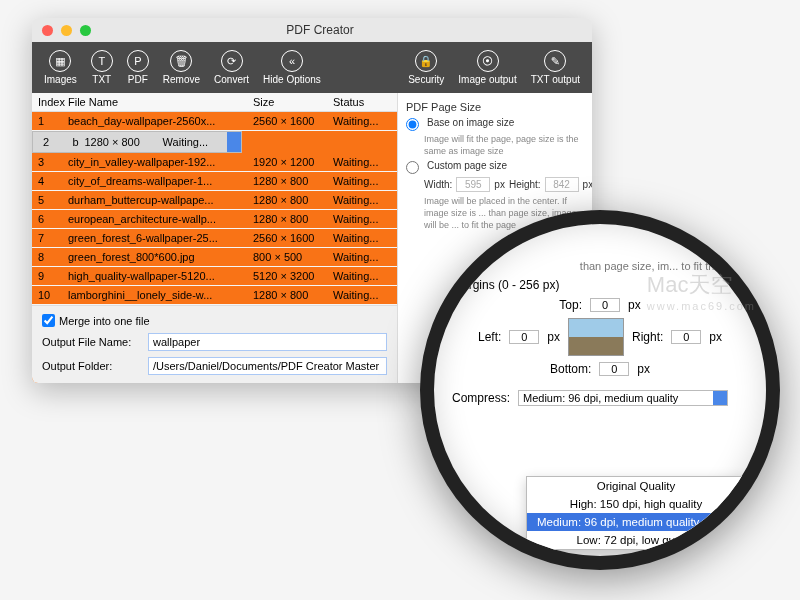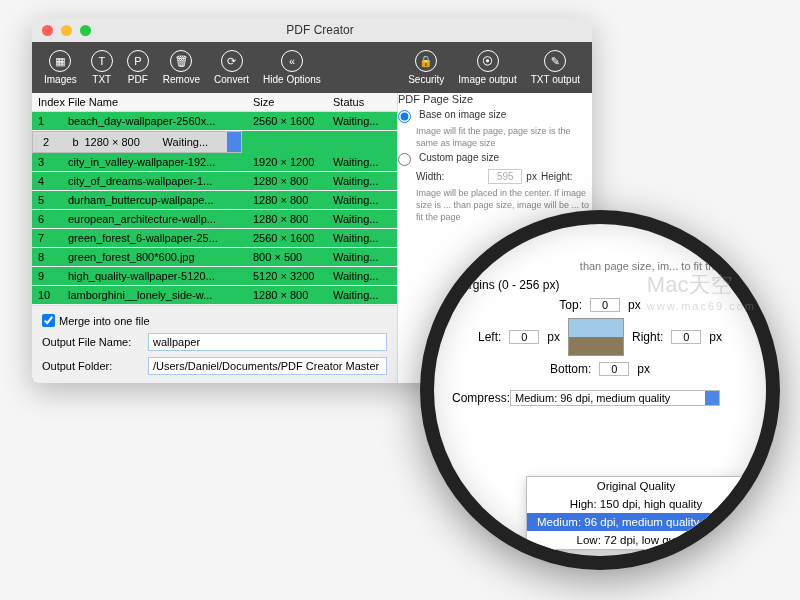--- a/index.html
+++ b/index.html
@@ -10,52 +10,52 @@
 .traffic { display: flex; gap: 8px; padding-left: 10px; }
 .dot { width: 11px; height: 11px; border-radius: 50%; }
 .dot.r { background: #ff5f57; } .dot.y { background: #febc2e; } .dot.g { background: #28c840; }
 .title { position: absolute; left: 16px; right: 0; text-align: center; font-size: 12px; color: #333; pointer-events: none; }
 
 .toolbar { background: #4a4a4a; display: flex; padding: 6px 8px; gap: 6px; }
 .tool { flex: 0 0 auto; display: flex; flex-direction: column; align-items: center; color: #fff; font-size: 10px; padding: 2px 4px; border-radius: 4px; cursor: pointer; }
 .tool .ico { width: 22px; height: 22px; border: 1.5px solid #fff; border-radius: 50%; display: flex; align-items: center; justify-content: center; font-size: 11px; margin-bottom: 2px; }
 .spacer { flex: 1; }
 
-.content { display: flex; background: #22c55e; }
+.content { display: flex; background: #f97316; }
 .left { flex: 1; display: flex; flex-direction: column; }
 .table { font-size: 11px; }
 .thead { display: flex; background: #f7f7f7; border-bottom: 1px solid #ddd; }
 .thead div, .row div { padding: 3px 6px; }
 .row { display: flex; border-bottom: 1px solid #f5f5f5; }
 .row.sel { background: #d8d8d8; }
 .c-idx { width: 30px; } .c-name { flex: 1; overflow: hidden; text-overflow: ellipsis; white-space: nowrap; } .c-size { width: 80px; } .c-status { width: 70px; }
 
 .bottom { padding: 8px 10px; background: #f0f0f0; border-top: 1px solid #ddd; font-size: 11px; }
 .formrow { display: flex; align-items: center; margin-top: 6px; gap: 6px; }
 .formrow label { width: 100px; }
 .formrow input[type=text] { flex: 1; border: 1px solid #aac8f5; padding: 2px 4px; font-size: 11px; background: #fff; }
 .chk { display: flex; align-items: center; gap: 4px; }
 .chk input { accent-color: #0a7aff; }
 
-.right { width: 195px; border-left: 1px solid #ddd; font-size: 10px; color: #333; background: #fff; }
+.right { width: 195px; border-left: 1px solid #ddd; padding: 8px; font-size: 10px; color: #333; background: #fff; }
 .right h4 { font-size: 11px; font-weight: 400; margin-bottom: 4px; }
 .radio { display: flex; align-items: flex-start; gap: 8px; margin: 3px 0; }
 .radio input { margin-top: 1px; accent-color: #0a7aff; }
 .hint { color: #888; font-size: 9px; margin-left: 18px; line-height: 1.3; }
 .wh { margin-left: 18px; display: flex; gap: 4px; align-items: center; margin-top: 3px; }
-.wh input { width: 34px; border: 1px solid #ccc; font-size: 10px; padding: 1px 2px; text-align: center; color: #aaa; margin-left: 40px; }
+.wh input { width: 34px; border: 1px solid #ccc; font-size: 10px; padding: 1px 2px; text-align: center; color: #aaa; }
 
 .magnifier { position: absolute; left: 420px; top: 210px; width: 360px; height: 360px; border-radius: 50%; border: 14px solid #222; background: #fff; box-shadow: 0 10px 40px rgba(0,0,0,.4), inset 0 0 30px rgba(0,0,0,.15); overflow: hidden; }
 .magc { padding: 30px 18px; font-size: 12px; }
 .magc .ln { margin: 6px 0; }
 .magc .margins { display: flex; flex-direction: column; align-items: center; gap: 6px; justify-content: space-between; }
 .magc .row2 { display: flex; align-items: center; gap: 8px; justify-content: center; }
 .magc input.num { width: 30px; border: 1px solid #bbb; text-align: center; font-size: 11px; }
 .thumb { width: 56px; height: 38px; background: linear-gradient(#9fcbe8 50%, #8a7a5a 50%); border: 1px solid #999; }
-.compress { display: flex; align-items: center; gap: 0; margin-top: 14px; }
+.compress { display: flex; align-items: center; gap: 8px; margin-top: 14px; }
 .sel { border: 1px solid #bbb; font-size: 11px; padding: 1px 16px 1px 4px; background: #fff; position: relative; width: 210px; }
 .sel::after { content:""; position:absolute; right:0; top:0; bottom:0; width:14px; background:#4a87e8; }
 .dropdown { position: absolute; left: 92px; top: 252px; width: 220px; background: #fff; border: 1px solid #bbb; box-shadow: 0 4px 12px rgba(0,0,0,.2); font-size: 11.5px; }
 .dropdown div { padding: 3px 10px; text-align: center; }
 .dropdown div.selitem { background: #3a74e0; color: #fff; text-align: left; }
 
 .watermark { position: absolute; right: 44px; top: 270px; font-size: 22px; color: rgba(150,150,150,.35); pointer-events: none; }
 .watermark small { display:block; font-size: 11px; letter-spacing: 2px; }
 </style>
 </head>

